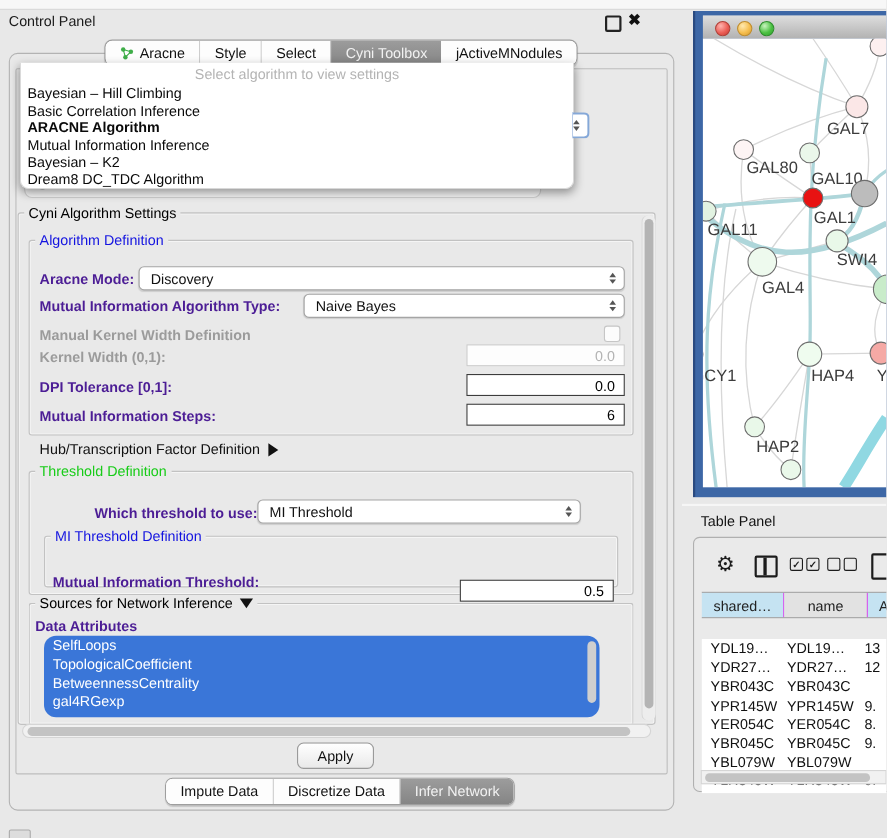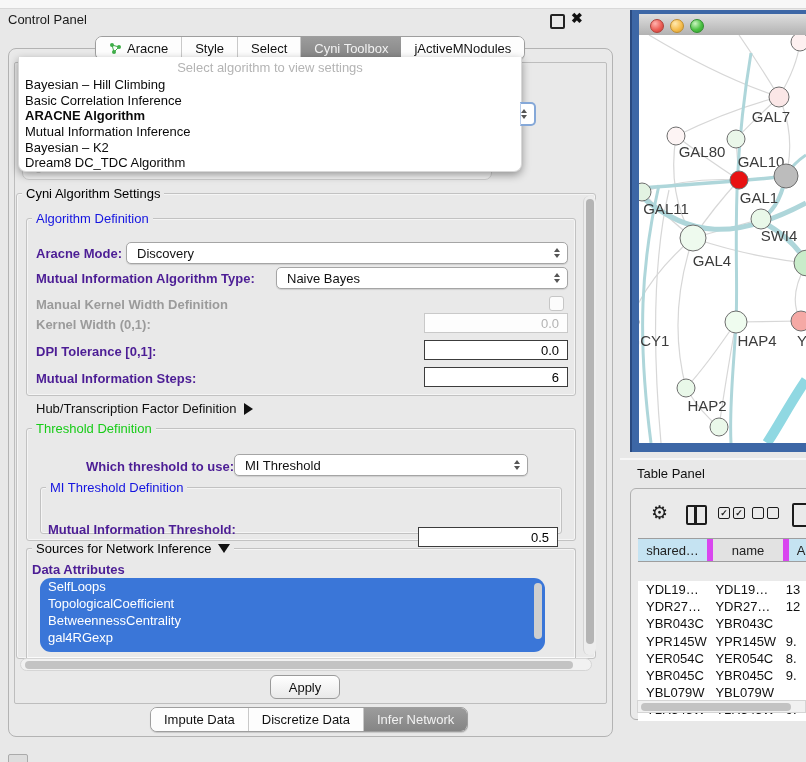--- a/index.html
+++ b/index.html
@@ -79,21 +79,21 @@
 
   
   #tp-title{left:637px;top:466px;font-size:13px;color:#111;}
   #table-panel{left:630px;top:488px;width:180px;height:230px;background:#eaeaea;border:1px solid #b0b0b0;border-radius:6px;}
   .tb-ic{position:absolute;color:#1c1c1c;}
   #ic-cols{left:686px;top:505px;width:17px;height:16px;border:2.4px solid #1c1c1c;border-radius:2px;}
   #ic-cols:before{content:"";position:absolute;left:6.3px;top:0;width:2.4px;height:16px;background:#1c1c1c;}
   .cbx{position:absolute;width:10px;height:10px;border:1.8px solid #1c1c1c;border-radius:2px;font-size:9px;line-height:10px;text-align:center;color:#1c1c1c;font-weight:bold;}
   #ic-doc{left:792px;top:503px;width:16px;height:20px;border:2.4px solid #1c1c1c;border-radius:2px;}
   #tbl-header{left:638px;top:538px;height:22px;display:flex;border-top:1px solid #9e9e9e;border-bottom:1px solid #9e9e9e;}
-  .th{font-size:13px;color:#222;display:flex;align-items:center;justify-content:center;border-right:6px solid #d946ef;box-sizing:border-box;white-space:nowrap;overflow:hidden;}
+  .th{font-size:13px;color:#222;display:flex;align-items:center;justify-content:center;border-right:1px solid #d946ef;box-sizing:border-box;white-space:nowrap;overflow:hidden;}
   #tbl-body{left:638px;top:560px;width:168px;height:140px;background:#fff;overflow:hidden;margin-top:21px;}
   .tr{display:flex;height:17.2px;align-items:center;background:#fff;}
   .td{font-size:13px;color:#111;padding-left:8px;box-sizing:border-box;white-space:nowrap;overflow:hidden;}
 
   svg text{font-family:"Liberation Sans",sans-serif;}
 </style>
 </head>
 <body>
 
 <div id="screen">

